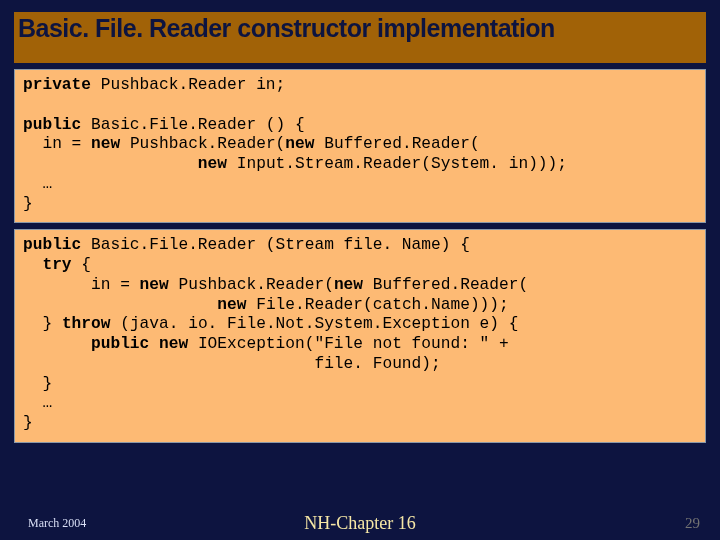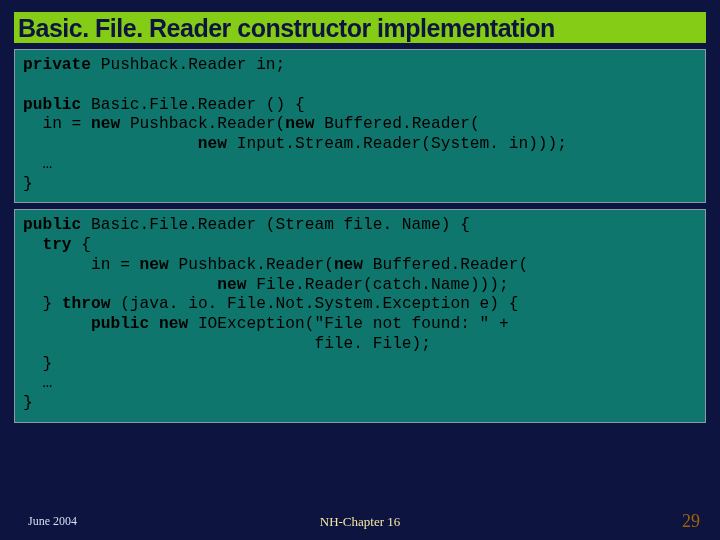--- a/index.html
+++ b/index.html
@@ -12,29 +12,29 @@
     position: relative;
   }
   .slide {
     width: 100%;
     height: 100%;
     padding: 12px 14px 0 14px;
     position: relative;
   }
   .title {
     color: #0d1440;
-    background: #84cc16;
+    background: #a16207;
     font-family: 'Arial Black', Arial, sans-serif;
     font-weight: 900;
     font-size: 25px;
-    padding: 2px 4px 0 4px;
+    padding: 2px 4px 20px 4px;
     letter-spacing: -0.5px;
   }
   .code-block {
-    background: #0f766e;
+    background: #fdba74;
     border: 1px solid #8a98a8;
     margin-top: 6px;
     padding: 6px 8px 8px 8px;
     font-family: 'Courier New', monospace;
     font-size: 16.2px;
     line-height: 1.22;
     color: #000;
     white-space: pre;
     font-weight: bold;
   }
@@ -50,29 +50,29 @@
     justify-content: space-between;
     padding: 0 20px 0 28px;
     font-family: 'Times New Roman', serif;
   }
   .footer-left {
     color: #d9dff5;
     font-size: 12px;
   }
   .footer-center {
     color: #f6e7a6;
-    font-size: 13px;
+    font-size: 18px;
     position: absolute;
     left: 50%;
     transform: translateX(-50%);
     text-align: right;
   }
   .footer-right {
-    color: #a16207;
-    font-size: 18px;
+    color: #737373;
+    font-size: 15px;
   }
 </style>
 </head>
 <body>
 
 <div class="slide">
   <div class="title">Basic. File. Reader constructor implementation</div>
 
   <div class="code-block"><span class="kw">private</span> <span class="nb">Pushback.Reader in;</span>
 
@@ -81,23 +81,23 @@
                   <span class="kw">new</span> <span class="nb">Input.Stream.Reader(System. in)));</span>
   <span class="nb">…</span>
 <span class="nb">}</span></div>
 
   <div class="code-block"><span class="kw">public</span> <span class="nb">Basic.File.Reader (Stream file. Name) {</span>
   <span class="kw">try</span> <span class="nb">{</span>
        <span class="nb">in = </span><span class="kw">new</span> <span class="nb">Pushback.Reader(</span><span class="kw">new</span> <span class="nb">Buffered.Reader(</span>
                     <span class="kw">new</span> <span class="nb">File.Reader(catch.Name)));</span>
   <span class="nb">} </span><span class="kw">throw</span> <span class="nb">(java. io. File.Not.System.Exception e) {</span>
        <span class="kw">public new</span> <span class="nb">IOException("File not found: " +</span>
-                              <span class="nb">file. File);</span>
+                              <span class="nb">file. Found);</span>
   <span class="nb">}</span>
   <span class="nb">…</span>
 <span class="nb">}</span></div>
 
   <div class="footer">
-    <div class="footer-left">June 2004</div>
+    <div class="footer-left">March 2004</div>
     <div class="footer-center">NH-Chapter 16</div>
     <div class="footer-right">29</div>
   </div>
 </div>
 
 </body></html>

